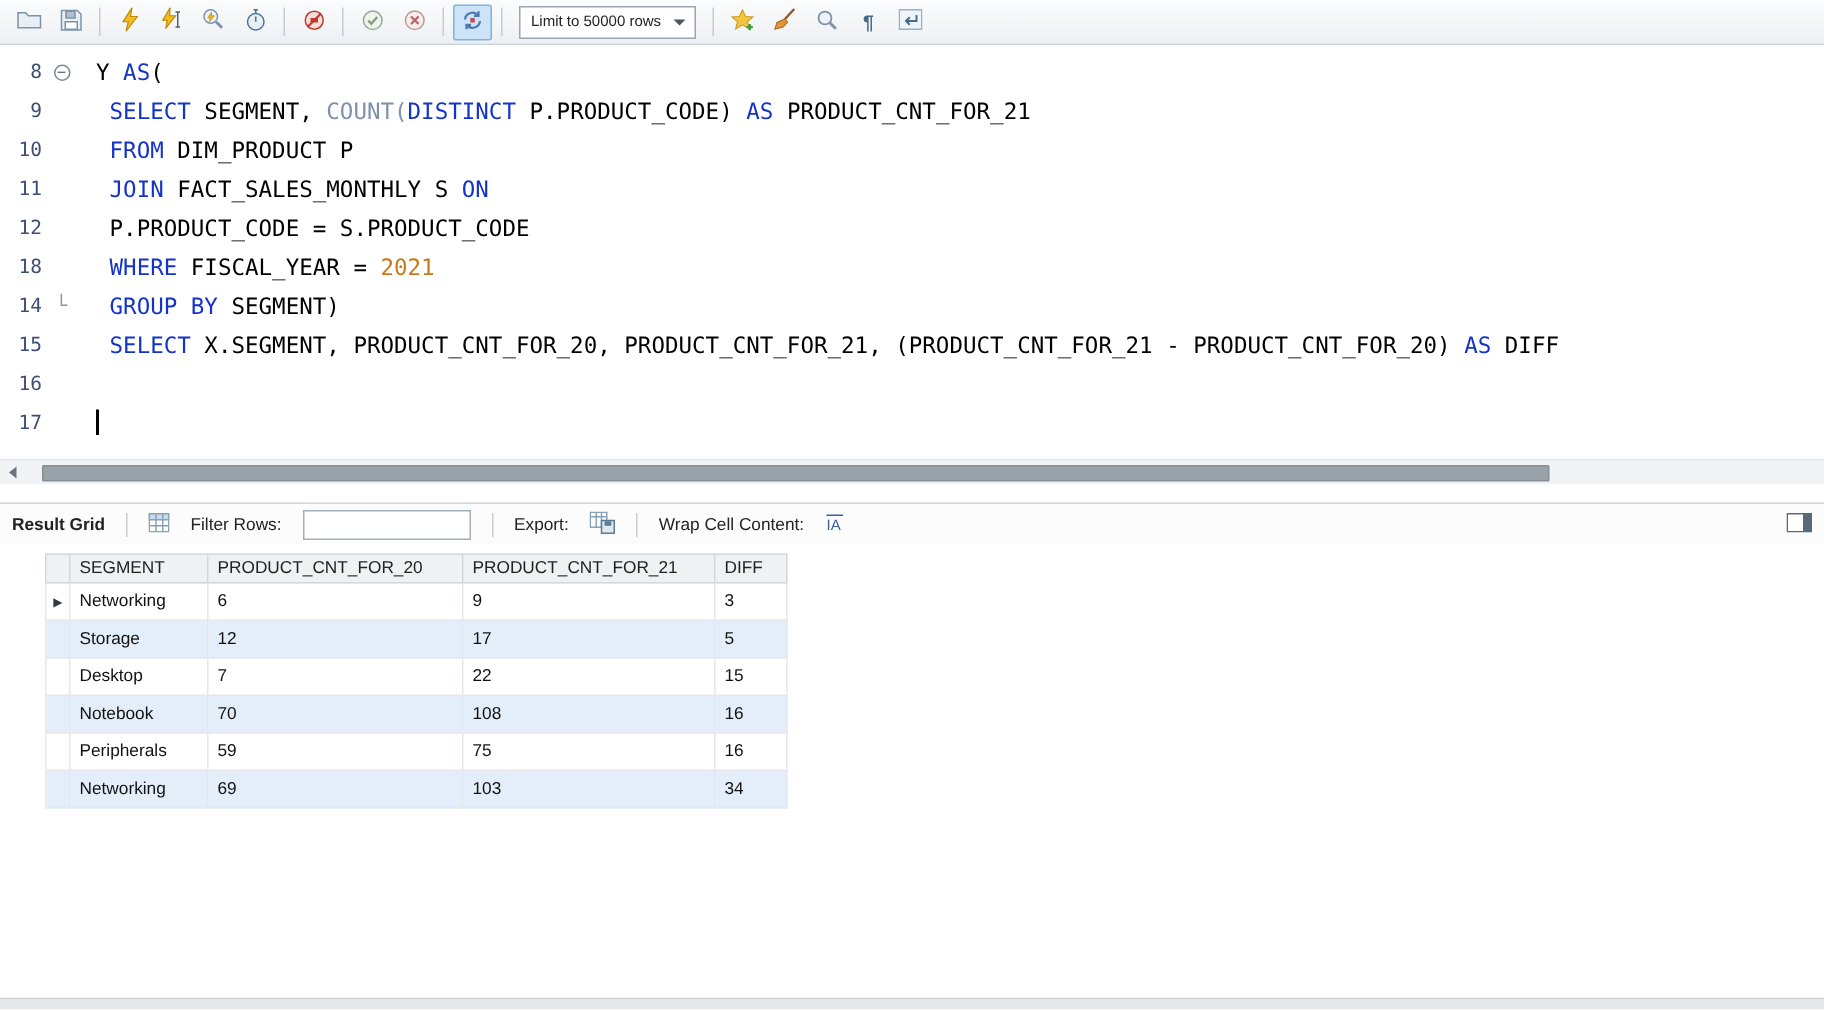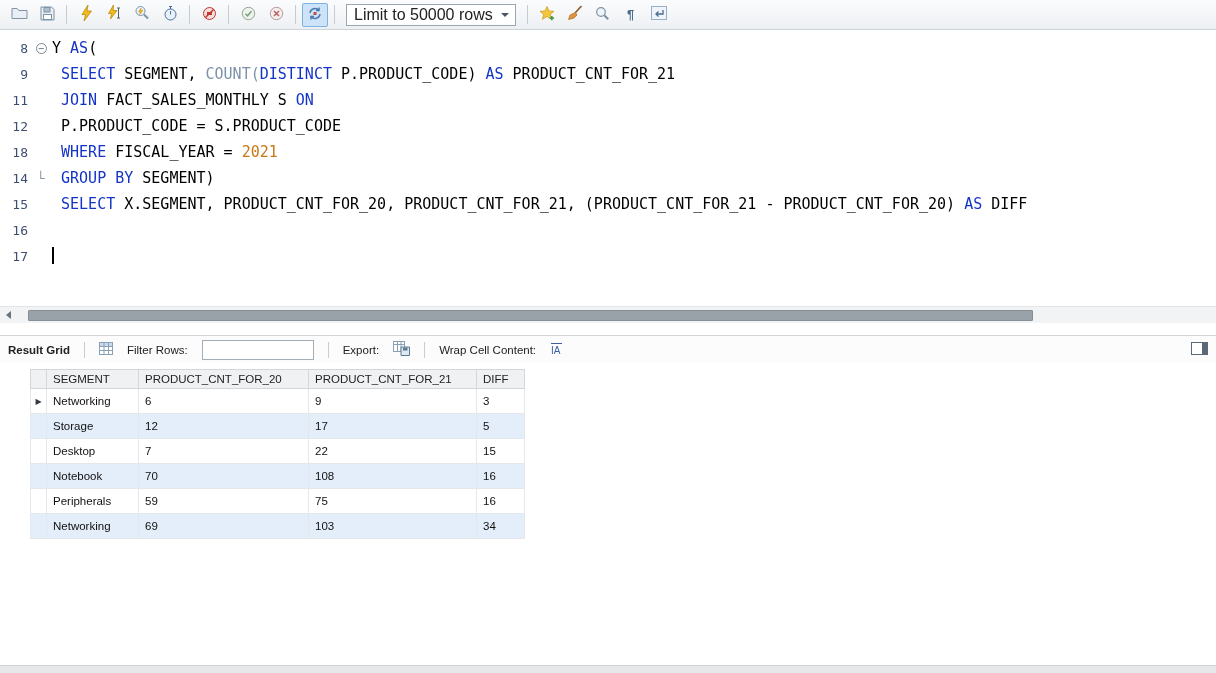--- a/index.html
+++ b/index.html
@@ -18,39 +18,39 @@
   }
   .tb-btn {
     width:26px; height:24px; display:flex; align-items:center; justify-content:center;
     border:1px solid transparent; border-radius:2px; flex:none;
   }
   .tb-btn.active { background:#cde3f8; border-color:#7fb2e0; }
   .tb-sep { width:1px; height:19px; background:#c4ccd4; margin:0 4px; flex:none; }
   .limit-select {
     display:flex; align-items:center; gap:8px; height:22px; margin:0 5px;
     background:#fff; border:1px solid #9aa6b1; padding:0 6px 0 7px;
-    font-size:16px; color:#222; min-width:118px;
+    font-size:10px; color:#222; min-width:118px;
   }
   .dd-arrow { width:0; height:0; border-left:4px solid transparent; border-right:4px solid transparent; border-top:4px solid #4a555f; margin-left:auto; }
   .glyph-icon { font-size:13px; font-weight:bold; color:#4a6a8a; line-height:1; }
 
   
   .editor {
     height:276px; flex:none; background:#fff; padding-top:5px;
     font-family:"DejaVu Sans Mono","Liberation Mono",monospace; font-size:15px;
     position:relative; overflow:hidden;
   }
   .code-line { display:flex; align-items:center; height:26px; }
   .ln { width:30px; flex:none; text-align:right; color:var(--line-number,#3d4e73); font-size:13px; padding-right:2px; }
   .fold { width:22px; flex:none; display:flex; align-items:center; justify-content:center; color:#8a9aa8; font-size:13px; }
   .fold-box {
     width:11px; height:11px; border:1px solid #7a8a98; border-radius:50%;
     font-size:10px; line-height:9px; text-align:center; color:#5a6a78; background:#fff;
   }
-  .code { white-space:pre; }
+  .code { white-space:pre;margin-left:12px; }
   .tok-kw { color:var(--keyword,#1434c8); }
   .tok-fn { color:var(--function,#7e92ac); }
   .tok-num { color:var(--number,#c87818); }
   .tok-plain { color:#000; }
   .caret { display:inline-block; width:1.5px; height:17px; background:#000; vertical-align:-3px; }
 
   
   .hscroll {
     height:17px; flex:none; background:#f1f3f5; border-top:1px solid #e2e5e8;
     display:flex; align-items:center;
@@ -228,20 +228,25 @@
         <span class="ln">8</span>
         <span class="fold">
           <span class="fold-box">−</span>
         </span>
         <span class="code"><span class="tok-plain">Y </span><span class="tok-kw">AS</span><span class="tok-plain">(</span></span>
       </div>
       <div class="code-line">
         <span class="ln">9</span>
         <span class="fold"></span>
         <span class="code"><span class="tok-plain"> </span><span class="tok-kw">SELECT</span><span class="tok-plain"> SEGMENT, </span><span class="tok-fn">COUNT(</span><span class="tok-kw">DISTINCT</span><span class="tok-plain"> P.PRODUCT_CODE) </span><span class="tok-kw">AS</span><span class="tok-plain"> PRODUCT_CNT_FOR_21</span></span>
+      </div>
+      <div class="code-line">
+        <span class="ln">10</span>
+        <span class="fold"></span>
+        <span class="code"><span class="tok-plain"> </span><span class="tok-kw">FROM</span><span class="tok-plain"> DIM_PRODUCT P</span></span>
       </div>
       <div class="code-line">
         <span class="ln">11</span>
         <span class="fold"></span>
         <span class="code"><span class="tok-plain"> </span><span class="tok-kw">JOIN</span><span class="tok-plain"> FACT_SALES_MONTHLY S </span><span class="tok-kw">ON</span></span>
       </div>
       <div class="code-line">
         <span class="ln">12</span>
         <span class="fold"></span>
         <span class="code"><span class="tok-plain"> P.PRODUCT_CODE = S.PRODUCT_CODE</span></span>

